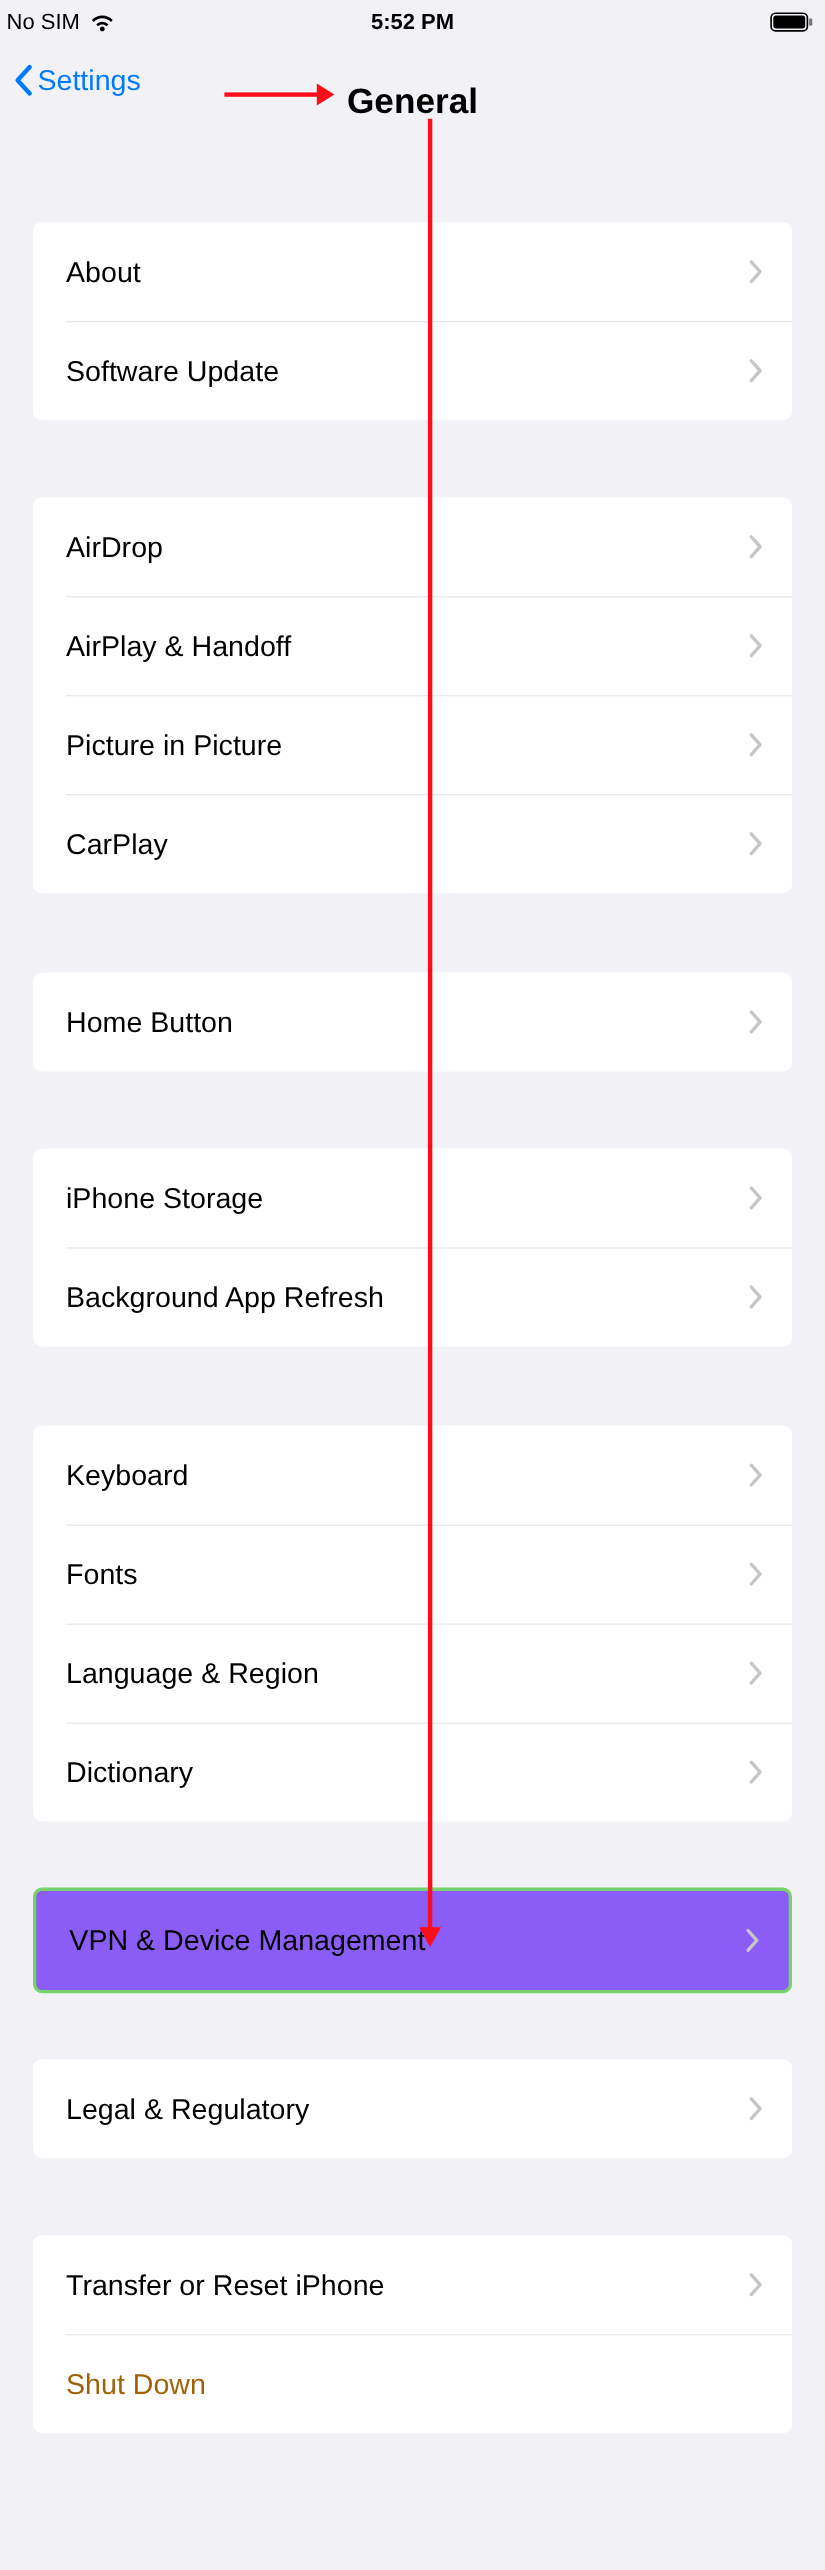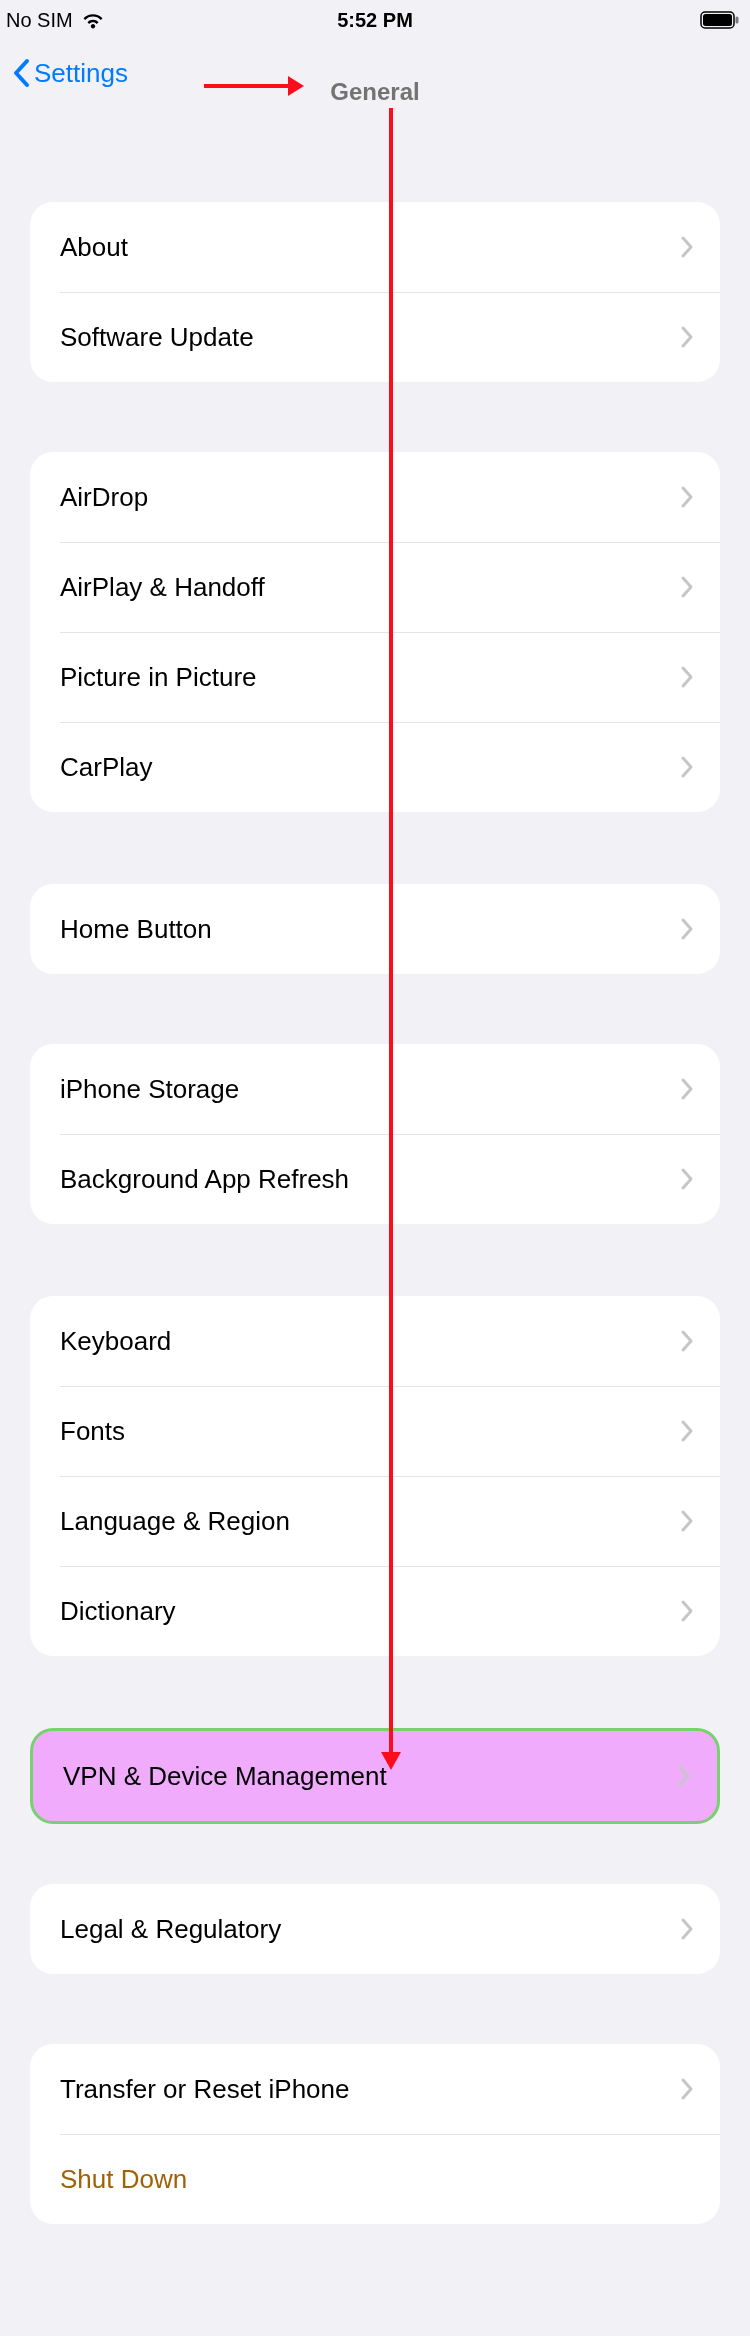--- a/index.html
+++ b/index.html
@@ -58,39 +58,38 @@
       font-size: 26px;
       gap: 4px;
       cursor: pointer;
       text-align: right;
     }
     .back-chevron svg { display:block; }
     .nav-title {
       position: absolute;
       left: 50%;
       transform: translateX(-50%);
-      font-size: 24px;
+      font-size: 32px;
       font-weight: 600;
-      color: #737373;
+      color: #000000;
       margin-top: 38px;
     }
 
     .content {
       padding: 0 30px;
     }
 
     .group {
       background: #ffffff;
-      border-radius: 23px;
+      border-radius: 8px;
       overflow: hidden;
     }
     .group.highlight {
-      background: #f0abfc;
+      background: #8b5cf6;
       border: 3px solid #76d16e;
-      margin-top: 12px;
     }
     .row {
       height: 90px;
       display: flex;
       align-items: center;
       padding: 0 26px 0 30px;
       position: relative;
       cursor: pointer;
     }
     .row + .row::before {

